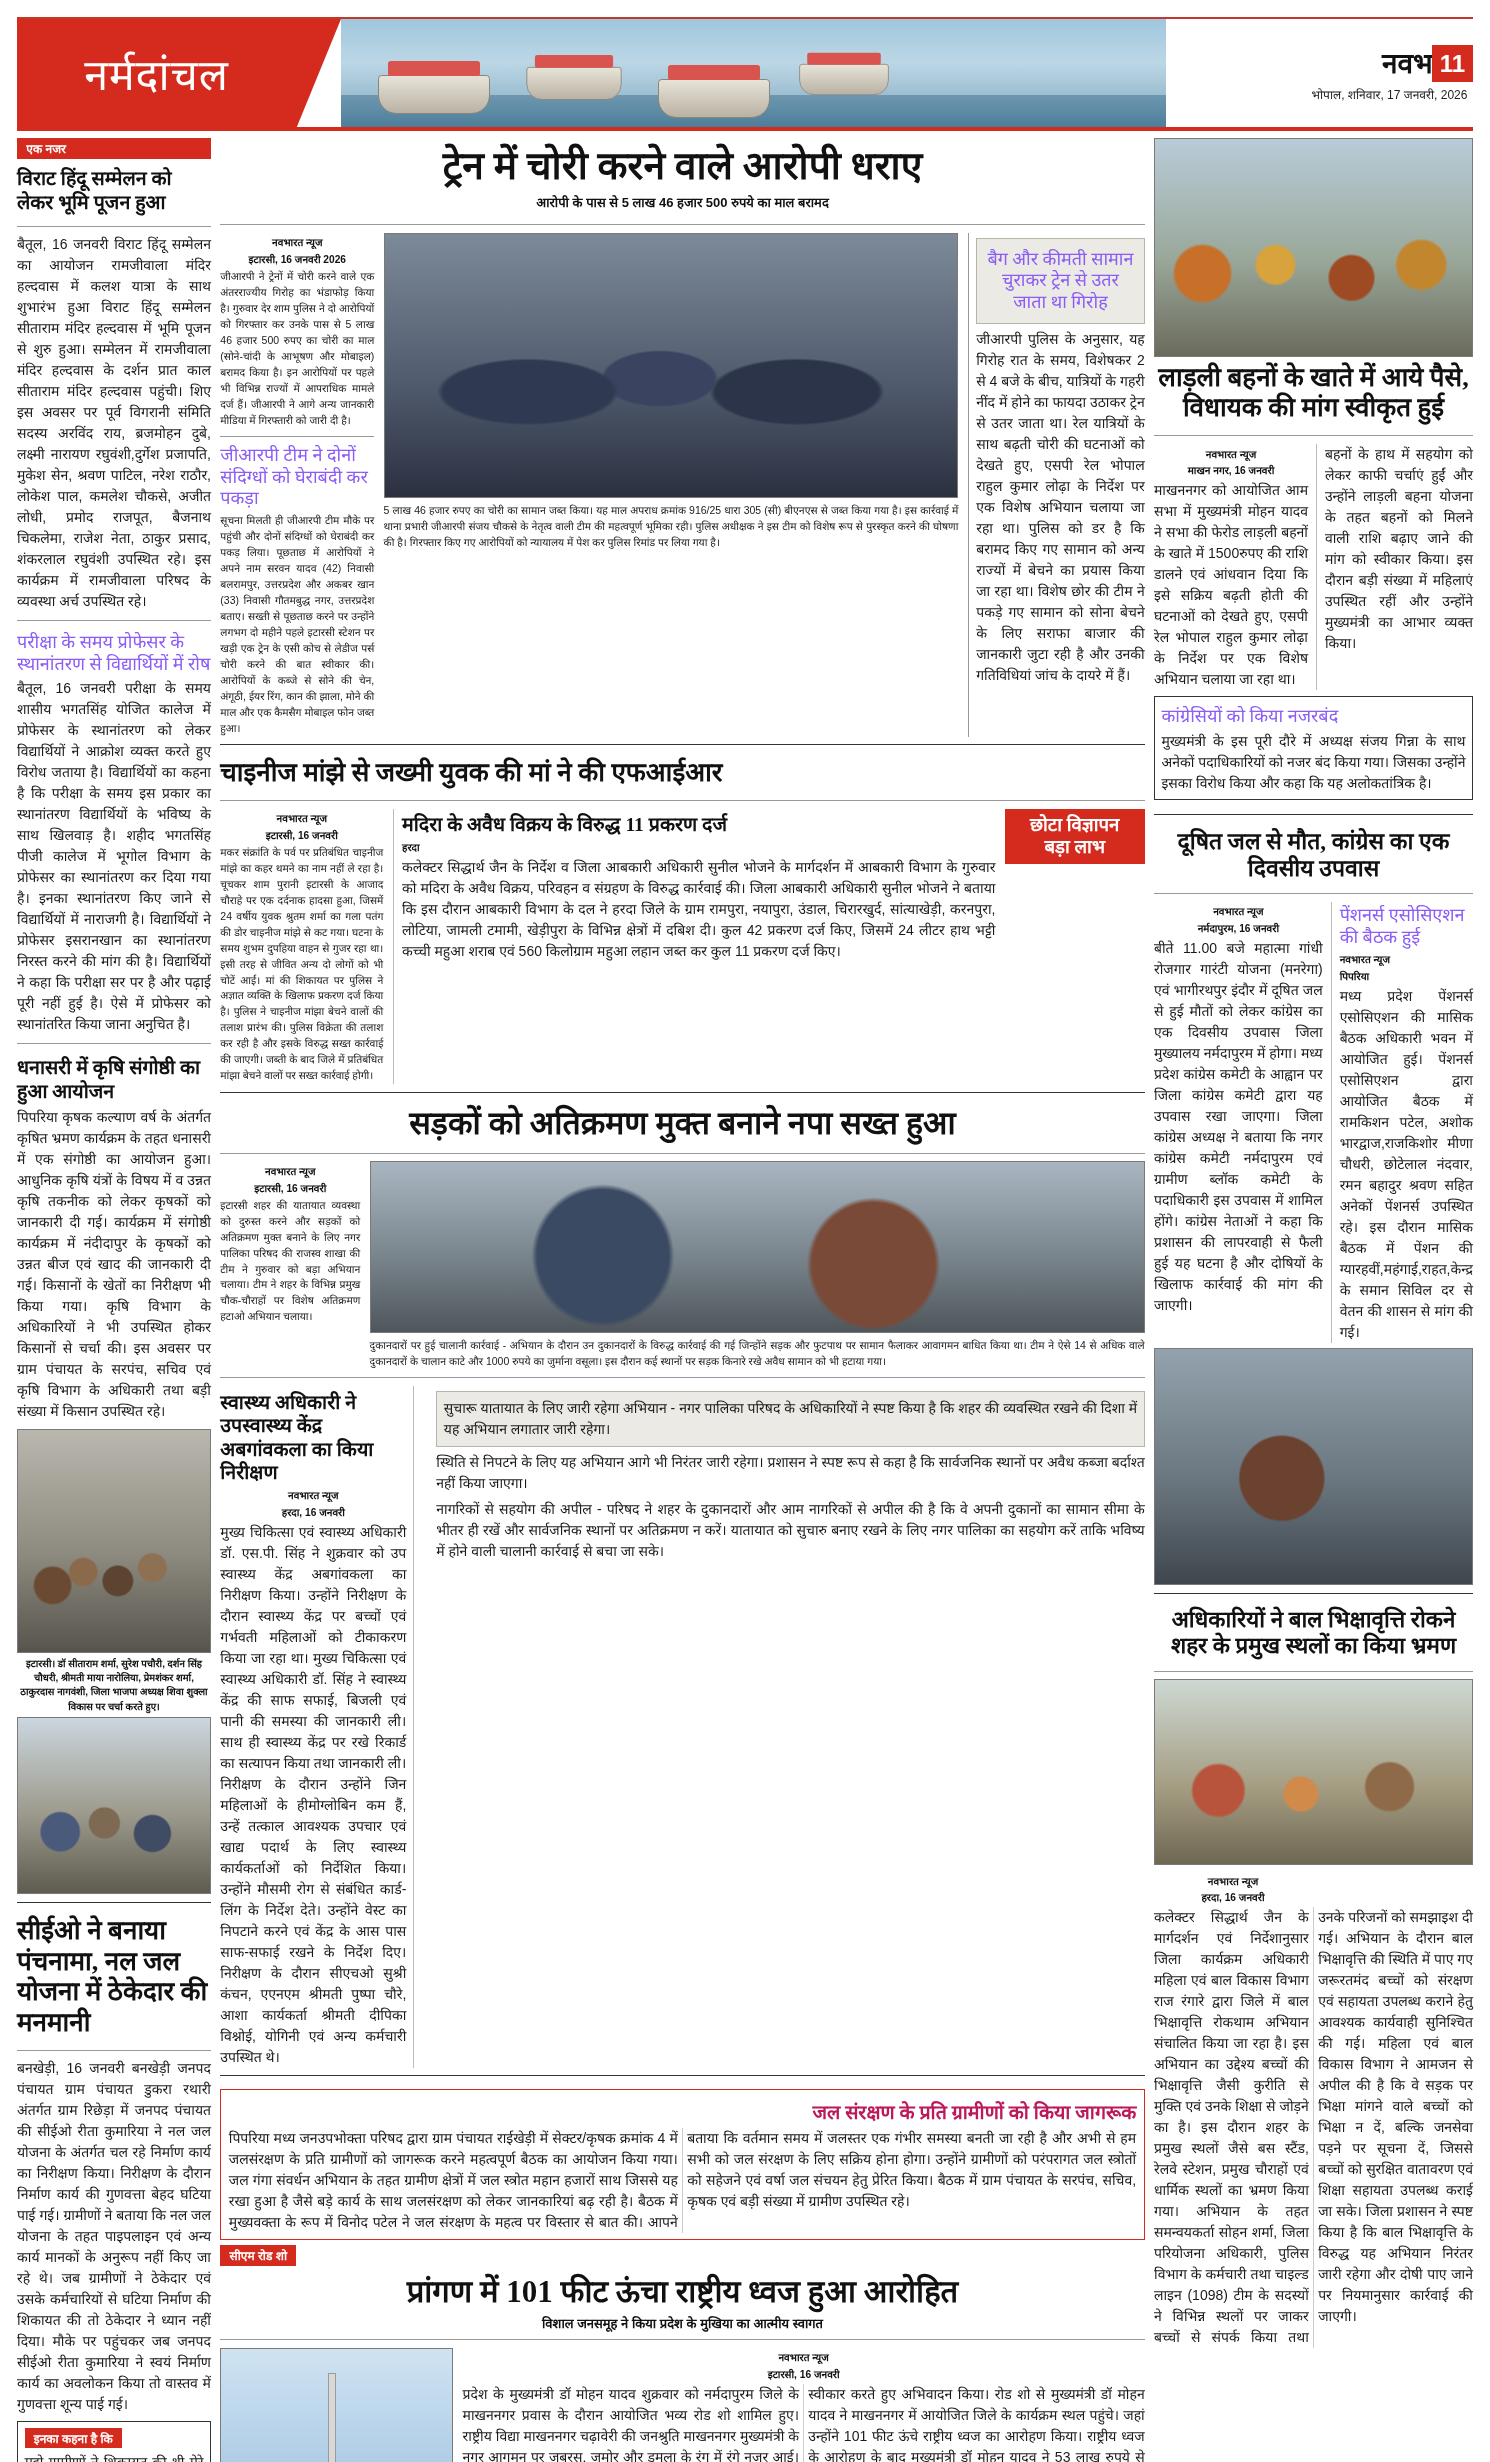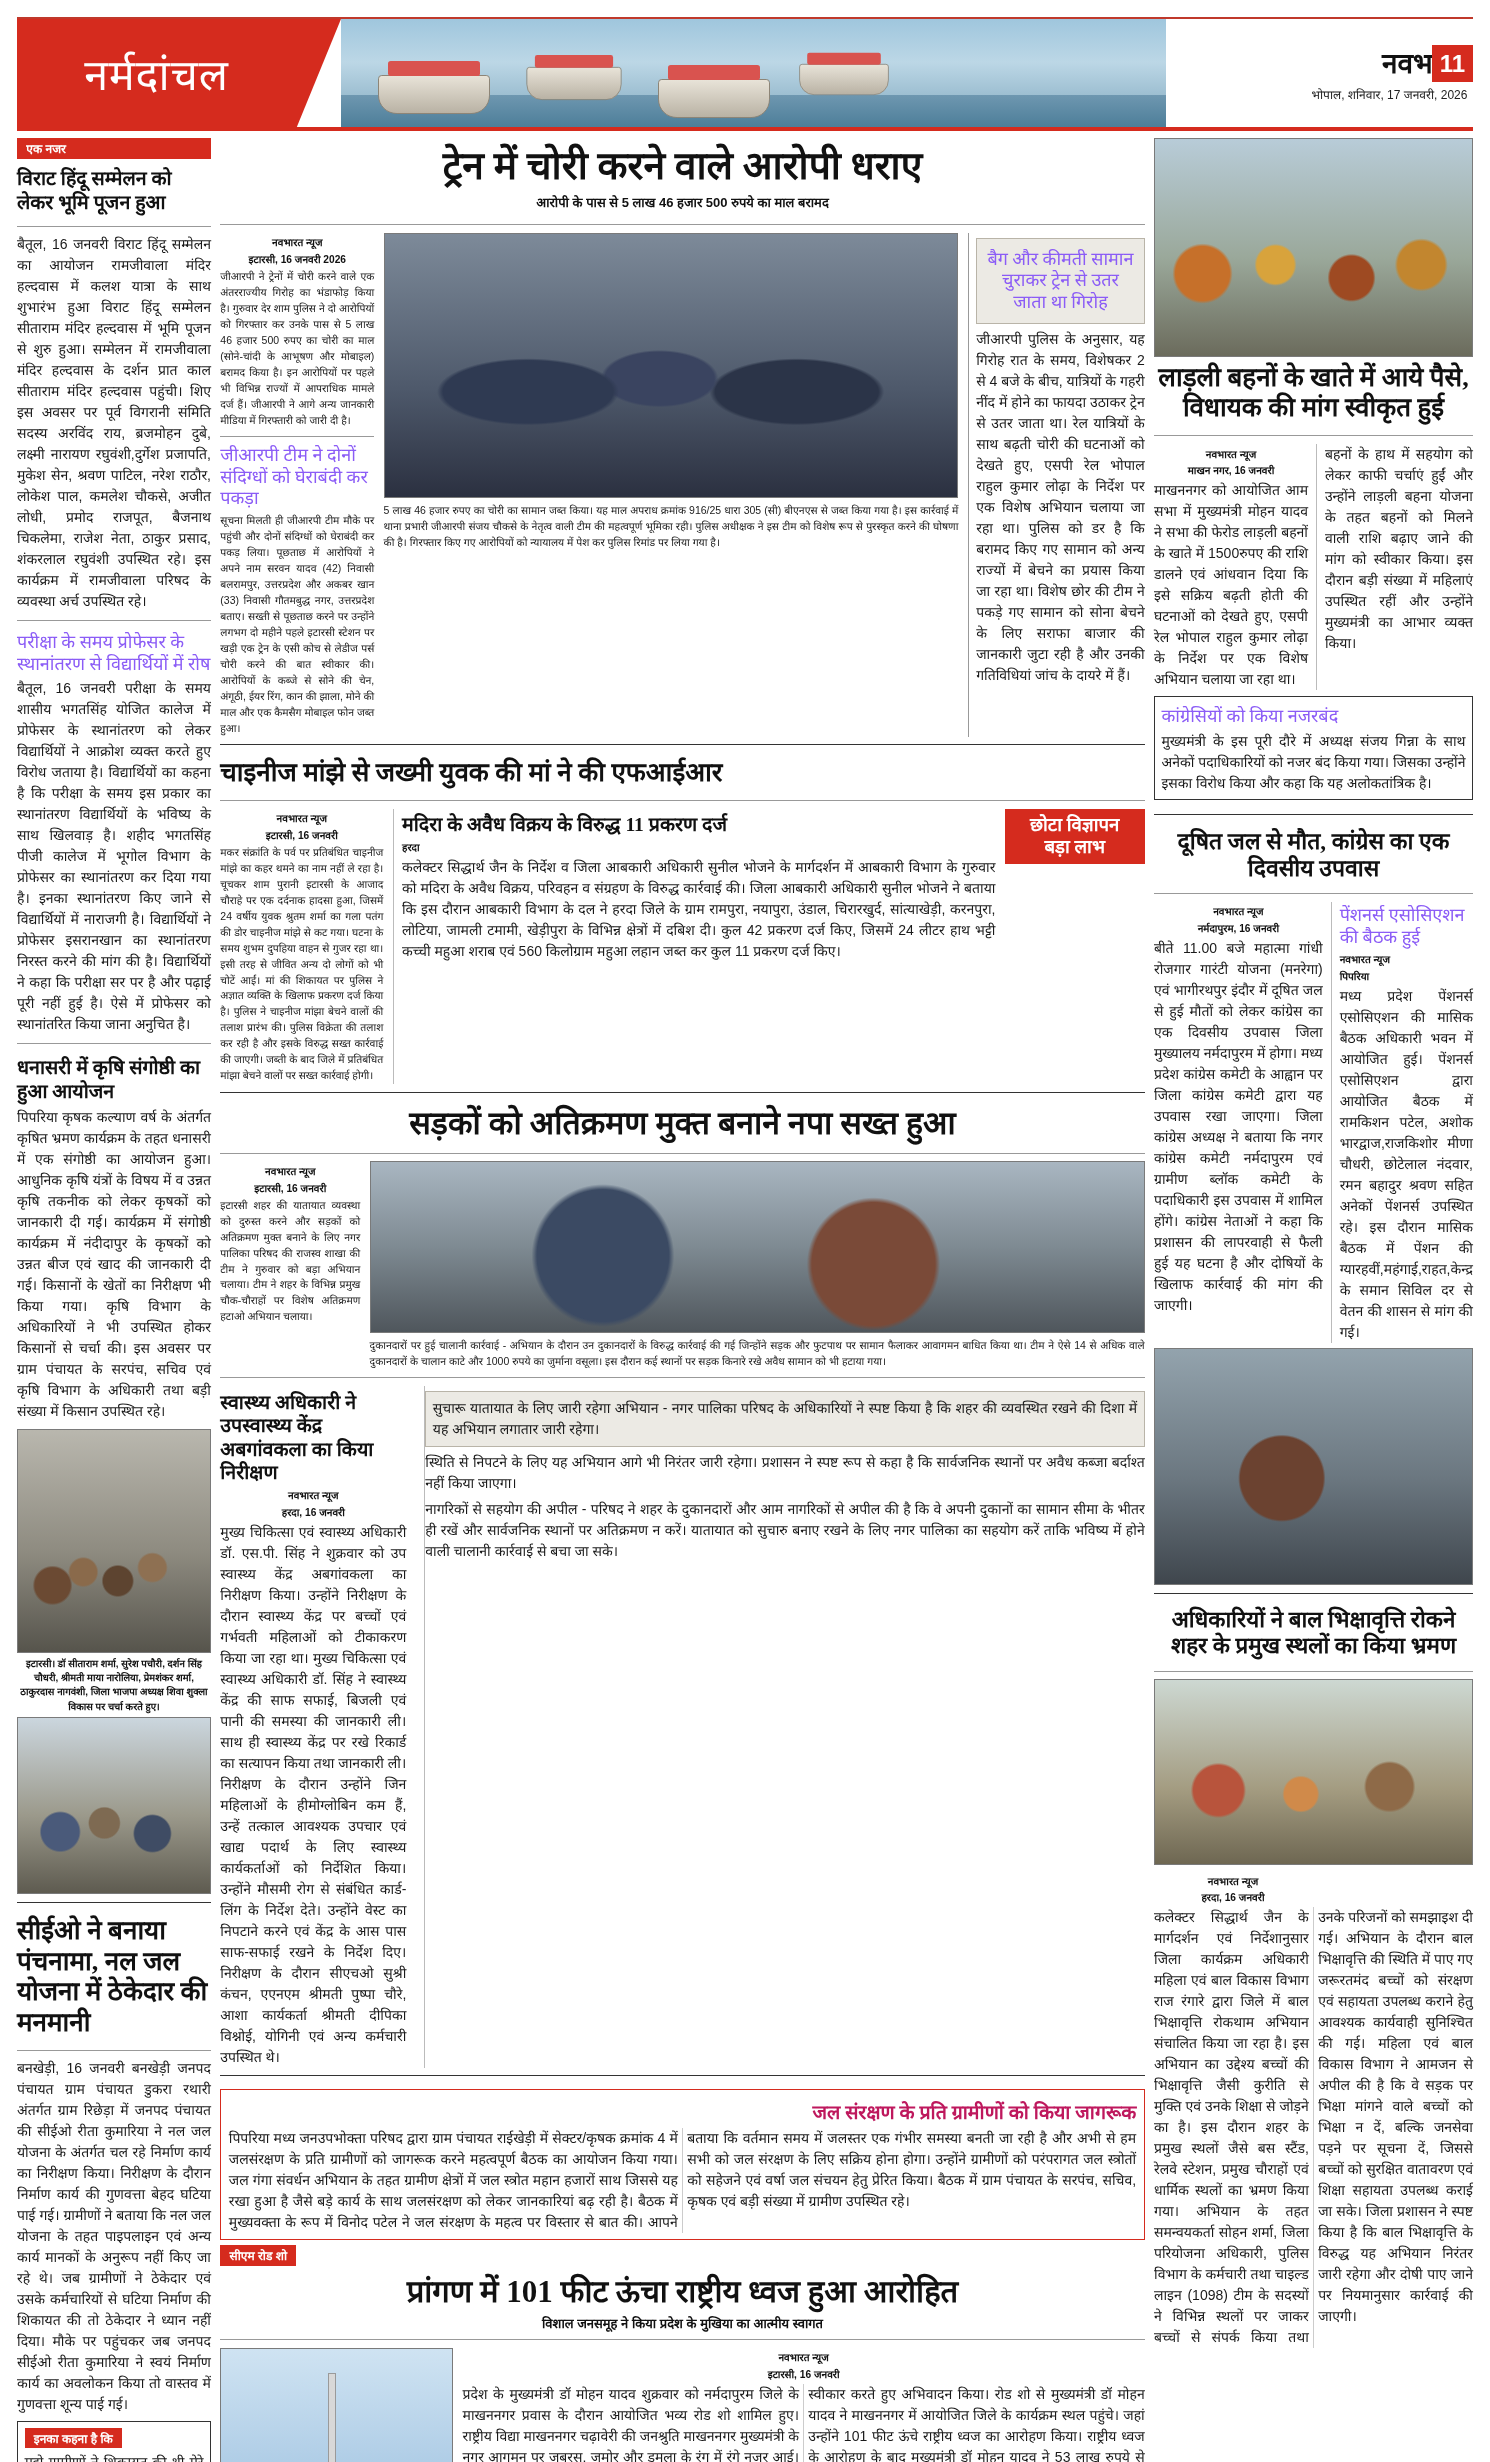--- a/index.html
+++ b/index.html
@@ -448,28 +448,28 @@
           <div class="body">इटारसी शहर की यातायात व्यवस्था को दुरुस्त करने और सड़कों को अतिक्रमण मुक्त बनाने के लिए नगर पालिका परिषद की राजस्व शाखा की टीम ने गुरुवार को बड़ा अभियान चलाया। टीम ने शहर के विभिन्न प्रमुख चौक-चौराहों पर विशेष अतिक्रमण हटाओ अभियान चलाया।</div>
         </div>
         <div style="flex:1;">
           <div class="photo ph-street" style="height:172px;"></div>
           <div class="body" style="margin-top:4.7px;">दुकानदारों पर हुई चालानी कार्रवाई - अभियान के दौरान उन दुकानदारों के विरुद्ध कार्रवाई की गई जिन्होंने सड़क और फुटपाथ पर सामान फैलाकर आवागमन बाधित किया था। टीम ने ऐसे 14 से अधिक वाले दुकानदारों के चालान काटे और 1000 रुपये का जुर्माना वसूला। इस दौरान कई स्थानों पर सड़क किनारे रखे अवैध सामान को भी हटाया गया।</div>
         </div>
       </div>
 
       <hr class="hr">
 
-      <div style="display:flex;gap:18px;">
+      <div style="display:flex;gap:7px;">
         <div style="width:186px;">
           <div class="hl-sm">स्वास्थ्य अधिकारी ने उपस्वास्थ्य केंद्र अबगांवकला का किया निरीक्षण</div>
           <div class="byline">नवभारत न्यूज</div>
           <div class="byline">हरदा, 16 जनवरी</div>
           <div class="body small">मुख्य चिकित्सा एवं स्वास्थ्य अधिकारी डॉ. एस.पी. सिंह ने शुक्रवार को उप स्वास्थ्य केंद्र अबगांवकला का निरीक्षण किया। उन्होंने निरीक्षण के दौरान स्वास्थ्य केंद्र पर बच्चों एवं गर्भवती महिलाओं को टीकाकरण किया जा रहा था। मुख्य चिकित्सा एवं स्वास्थ्य अधिकारी डॉ. सिंह ने स्वास्थ्य केंद्र की साफ सफाई, बिजली एवं पानी की समस्या की जानकारी ली। साथ ही स्वास्थ्य केंद्र पर रखे रिकार्ड का सत्यापन किया तथा जानकारी ली। निरीक्षण के दौरान उन्होंने जिन महिलाओं के हीमोग्लोबिन कम हैं, उन्हें तत्काल आवश्यक उपचार एवं खाद्य पदार्थ के लिए स्वास्थ्य कार्यकर्ताओं को निर्देशित किया। उन्होंने मौसमी रोग से संबंधित कार्ड-लिंग के निर्देश देते। उन्होंने वेस्ट का निपटाने करने एवं केंद्र के आस पास साफ-सफाई रखने के निर्देश दिए। निरीक्षण के दौरान सीएचओ सुश्री कंचन, एएनएम श्रीमती पुष्पा चौरे, आशा कार्यकर्ता श्रीमती दीपिका विश्नोई, योगिनी एवं अन्य कर्मचारी उपस्थित थे।</div>
         </div>
-        <div style="flex:1;border-left:0.9px solid #bbb;padding-left:0;">
+        <div style="flex:1;border-left:0.9px solid #bbb;padding-left:22px;">
           <div class="box-shade" style="text-align:center;">
             <div class="body small">सुचारू यातायात के लिए जारी रहेगा अभियान - नगर पालिका परिषद के अधिकारियों ने स्पष्ट किया है कि शहर की व्यवस्थित रखने की दिशा में यह अभियान लगातार जारी रहेगा।</div>
           </div>
           <div class="body small">स्थिति से निपटने के लिए यह अभियान आगे भी निरंतर जारी रहेगा। प्रशासन ने स्पष्ट रूप से कहा है कि सार्वजनिक स्थानों पर अवैध कब्जा बर्दाश्त नहीं किया जाएगा।</div>
           <div class="body small" style="margin-top:4.7px;">नागरिकों से सहयोग की अपील - परिषद ने शहर के दुकानदारों और आम नागरिकों से अपील की है कि वे अपनी दुकानों का सामान सीमा के भीतर ही रखें और सार्वजनिक स्थानों पर अतिक्रमण न करें। यातायात को सुचारु बनाए रखने के लिए नगर पालिका का सहयोग करें ताकि भविष्य में होने वाली चालानी कार्रवाई से बचा जा सके।</div>
         </div>
       </div>
 
       <hr class="hr-thick">
 

